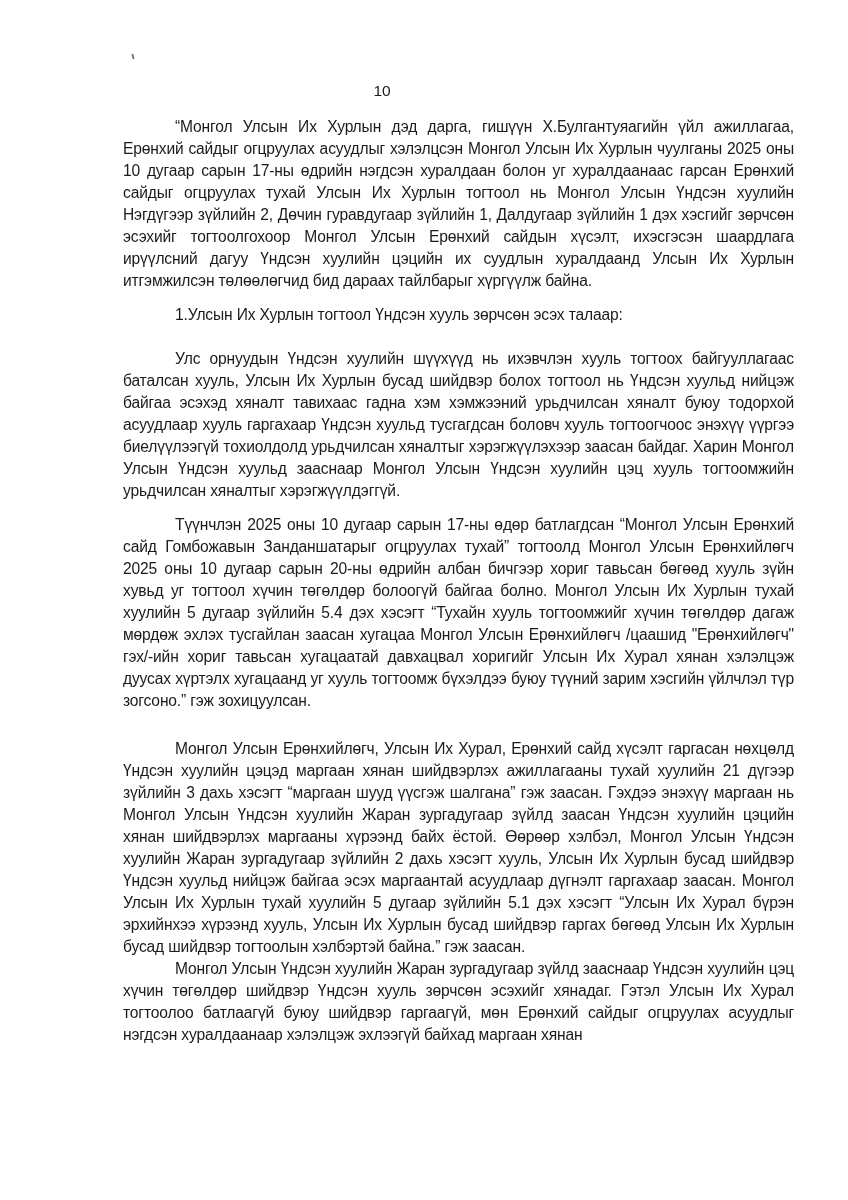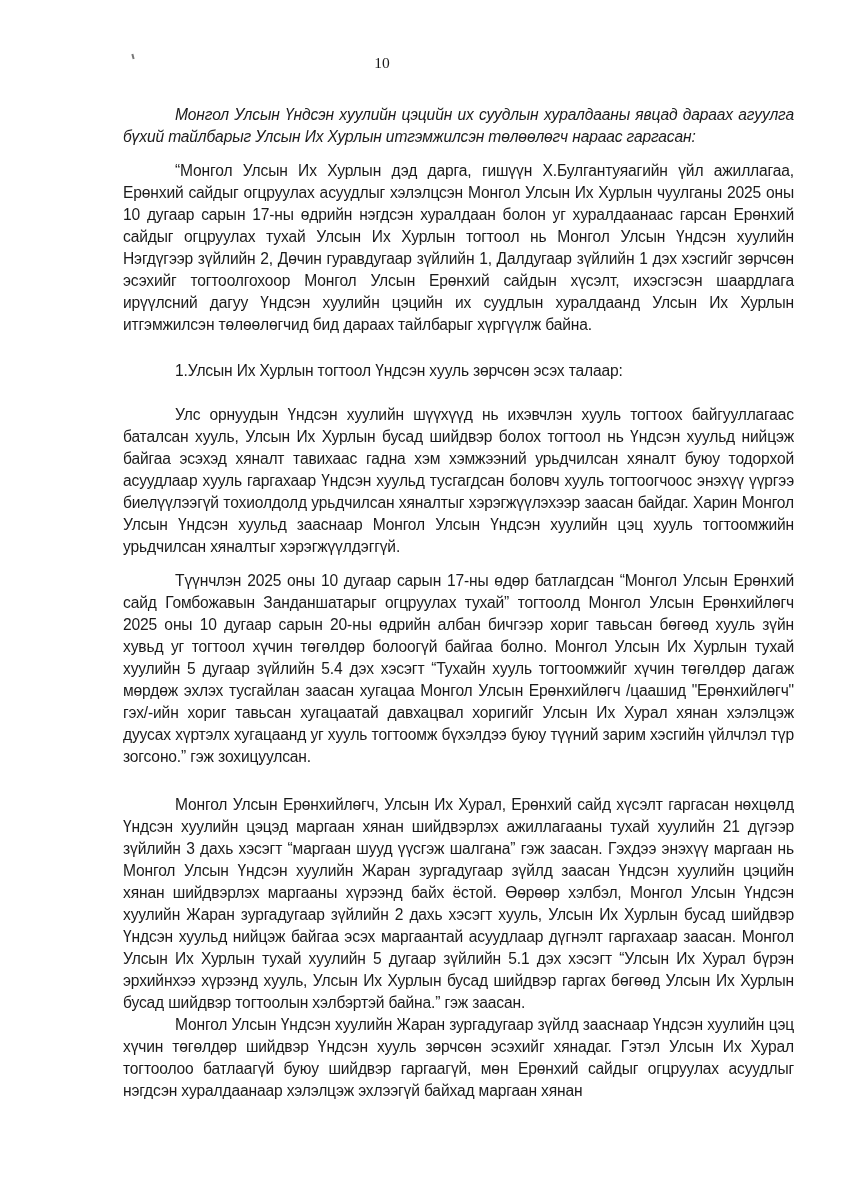--- a/index.html
+++ b/index.html
@@ -7,42 +7,41 @@
     width: 848px; height: 1200px; background: #ffffff;
     position: relative; overflow: hidden;
     font-family: "Liberation Sans", sans-serif;
     color: #1a1a1a;
   }
   .scan-mark {
     position: absolute; left: 132px; top: 54px; width: 2px; height: 5px;
     background: #777; transform: rotate(-15deg);
   }
   .page-number {
-    position: absolute; left: 0; width: 764px; top: 54px;
-    text-align: center; font-size: 15.5px; line-height: 18px; font-family: Liberation Serif, serif;
+    position: absolute; left: 0; width: 764px; top: 82px;
+    text-align: center; font-size: 15.5px; line-height: 18px;
   }
   .content {
     position: absolute; left: 123px; top: 104px; width: 671px;
   }
   p {
     margin: 0; font-size: 15.6px; line-height: 22px;
     text-align: justify; text-indent: 52px;
     letter-spacing: -0.15px;
   }
   p.italic { font-style: italic; }
   p.heading { text-align: left; }
 </style>
 </head>
 <body>
 
 <div class="scan-mark"></div>
 
 <div class="page-number">10</div>
 
 <div class="content">
-  <p class="italic">Монгол Улсын Үндсэн хуулийн цэцийн их суудлын хуралдааны явцад дараах агуулга бүхий тайлбарыг Улсын Их Хурлын итгэмжилсэн төлөөлөгч нараас гаргасан:</p>
   <p style="margin-top:12px">“Монгол Улсын Их Хурлын дэд дарга, гишүүн Х.Булгантуяагийн үйл ажиллагаа, Ерөнхий сайдыг огцруулах асуудлыг хэлэлцсэн Монгол Улсын Их Хурлын чуулганы 2025 оны 10 дугаар сарын 17-ны өдрийн нэгдсэн хуралдаан болон уг хуралдаанаас гарсан Ерөнхий сайдыг огцруулах тухай Улсын Их Хурлын тогтоол нь Монгол Улсын Үндсэн хуулийн Нэгдүгээр зүйлийн 2, Дөчин гуравдугаар зүйлийн 1, Далдугаар зүйлийн 1 дэх хэсгийг зөрчсөн эсэхийг тогтоолгохоор Монгол Улсын Ерөнхий сайдын хүсэлт, ихэсгэсэн шаардлага ирүүлсний дагуу Үндсэн хуулийн цэцийн их суудлын хуралдаанд Улсын Их Хурлын итгэмжилсэн төлөөлөгчид бид дараах тайлбарыг хүргүүлж байна.</p>
-  <p class="heading" style="margin-top:24px">1.Улсын Их Хурлын тогтоол Үндсэн хууль зөрчсөн эсэх талаар:</p>
+  <p class="heading" style="margin-top:12px">1.Улсын Их Хурлын тогтоол Үндсэн хууль зөрчсөн эсэх талаар:</p>
   <p style="margin-top:22px">Улс орнуудын Үндсэн хуулийн шүүхүүд нь ихэвчлэн хууль тогтоох байгууллагаас баталсан хууль, Улсын Их Хурлын бусад шийдвэр болох тогтоол нь Үндсэн хуульд нийцэж байгаа эсэхэд хяналт тавихаас гадна хэм хэмжээний урьдчилсан хяналт буюу тодорхой асуудлаар хууль гаргахаар Үндсэн хуульд тусгагдсан боловч хууль тогтоогчоос энэхүү үүргээ биелүүлээгүй тохиолдолд урьдчилсан хяналтыг хэрэгжүүлэхээр заасан байдаг. Харин Монгол Улсын Үндсэн хуульд зааснаар Монгол Улсын Үндсэн хуулийн цэц хууль тогтоомжийн урьдчилсан хяналтыг хэрэгжүүлдэггүй.</p>
   <p style="margin-top:12px">Түүнчлэн 2025 оны 10 дугаар сарын 17-ны өдөр батлагдсан “Монгол Улсын Ерөнхий сайд Гомбожавын Занданшатарыг огцруулах тухай” тогтоолд Монгол Улсын Ерөнхийлөгч 2025 оны 10 дугаар сарын 20-ны өдрийн албан бичгээр хориг тавьсан бөгөөд хууль зүйн хувьд уг тогтоол хүчин төгөлдөр болоогүй байгаа болно. Монгол Улсын Их Хурлын тухай хуулийн 5 дугаар зүйлийн 5.4 дэх хэсэгт “Тухайн хууль тогтоомжийг хүчин төгөлдөр дагаж мөрдөж эхлэх тусгайлан заасан хугацаа Монгол Улсын Ерөнхийлөгч /цаашид "Ерөнхийлөгч" гэх/-ийн хориг тавьсан хугацаатай давхацвал хоригийг Улсын Их Хурал хянан хэлэлцэж дуусах хүртэлх хугацаанд уг хууль тогтоомж бүхэлдээ буюу түүний зарим хэсгийн үйлчлэл түр зогсоно.” гэж зохицуулсан.</p>
   <p style="margin-top:26px">Монгол Улсын Ерөнхийлөгч, Улсын Их Хурал, Ерөнхий сайд хүсэлт гаргасан нөхцөлд Үндсэн хуулийн цэцэд маргаан хянан шийдвэрлэх ажиллагааны тухай хуулийн 21 дүгээр зүйлийн 3 дахь хэсэгт “маргаан шууд үүсгэж шалгана” гэж заасан. Гэхдээ энэхүү маргаан нь Монгол Улсын Үндсэн хуулийн Жаран зургадугаар зүйлд заасан Үндсэн хуулийн цэцийн хянан шийдвэрлэх маргааны хүрээнд байх ёстой. Өөрөөр хэлбэл, Монгол Улсын Үндсэн хуулийн Жаран зургадугаар зүйлийн 2 дахь хэсэгт хууль, Улсын Их Хурлын бусад шийдвэр Үндсэн хуульд нийцэж байгаа эсэх маргаантай асуудлаар дүгнэлт гаргахаар заасан. Монгол Улсын Их Хурлын тухай хуулийн 5 дугаар зүйлийн 5.1 дэх хэсэгт “Улсын Их Хурал бүрэн эрхийнхээ хүрээнд хууль, Улсын Их Хурлын бусад шийдвэр гаргах бөгөөд Улсын Их Хурлын бусад шийдвэр тогтоолын хэлбэртэй байна.” гэж заасан.</p>
   <p style="">Монгол Улсын Үндсэн хуулийн Жаран зургадугаар зүйлд зааснаар Үндсэн хуулийн цэц хүчин төгөлдөр шийдвэр Үндсэн хууль зөрчсөн эсэхийг хянадаг. Гэтэл Улсын Их Хурал тогтоолоо батлаагүй буюу шийдвэр гаргаагүй, мөн Ерөнхий сайдыг огцруулах асуудлыг нэгдсэн хуралдаанаар хэлэлцэж эхлээгүй байхад маргаан хянан</p>
 </div>
 
 </body></html>

